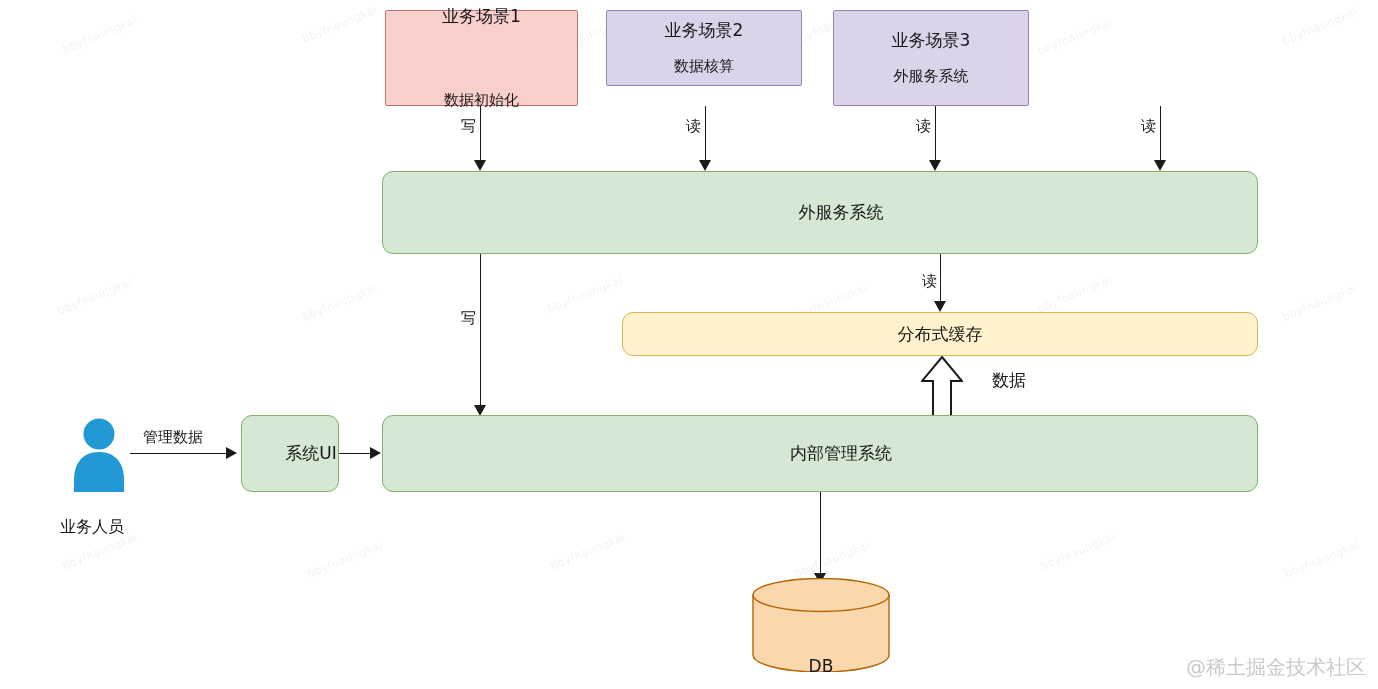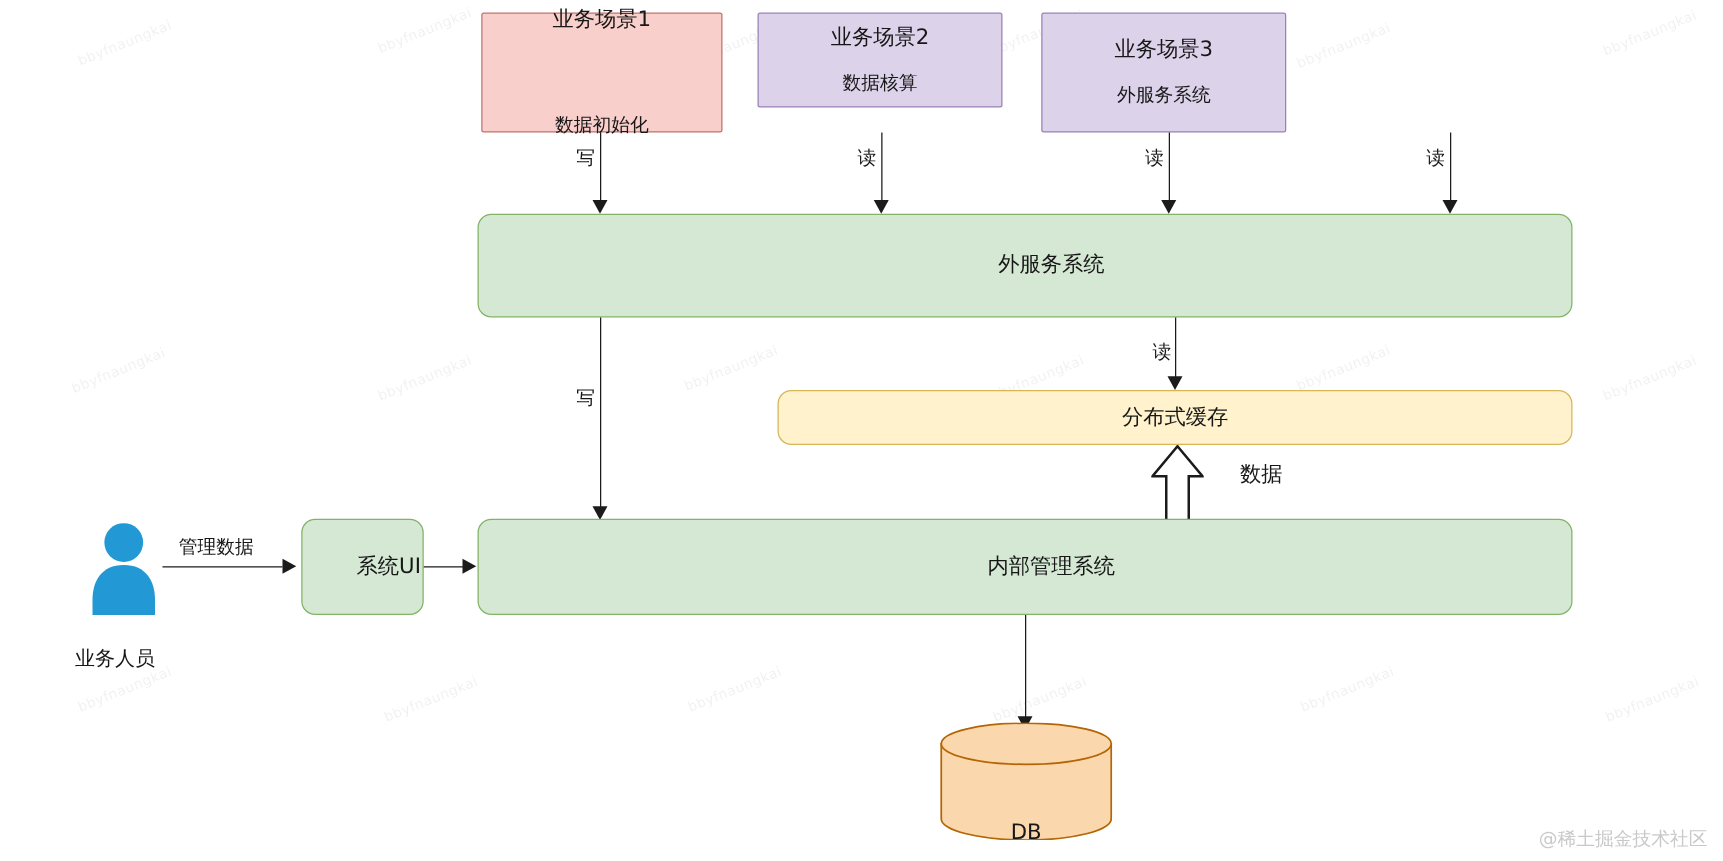--- a/index.html
+++ b/index.html
@@ -146,21 +146,21 @@
     opacity: 0.055;
     transform: rotate(-22deg);
     white-space: nowrap;
     pointer-events: none;
     letter-spacing: 0.4px;
   }
   .wm-brand {
     position: absolute;
     right: 12px;
     bottom: 8px;
-    font-size: 15px;
+    font-size: 20px;
     color: #c9c9c9;
     white-space: nowrap;
   }
 </style>
 </head>
 <body>
 
 <div id="canvas">
 
   <div class="wm-tile" style="left:60px;  top:28px;">bbyfnaungkai</div>

